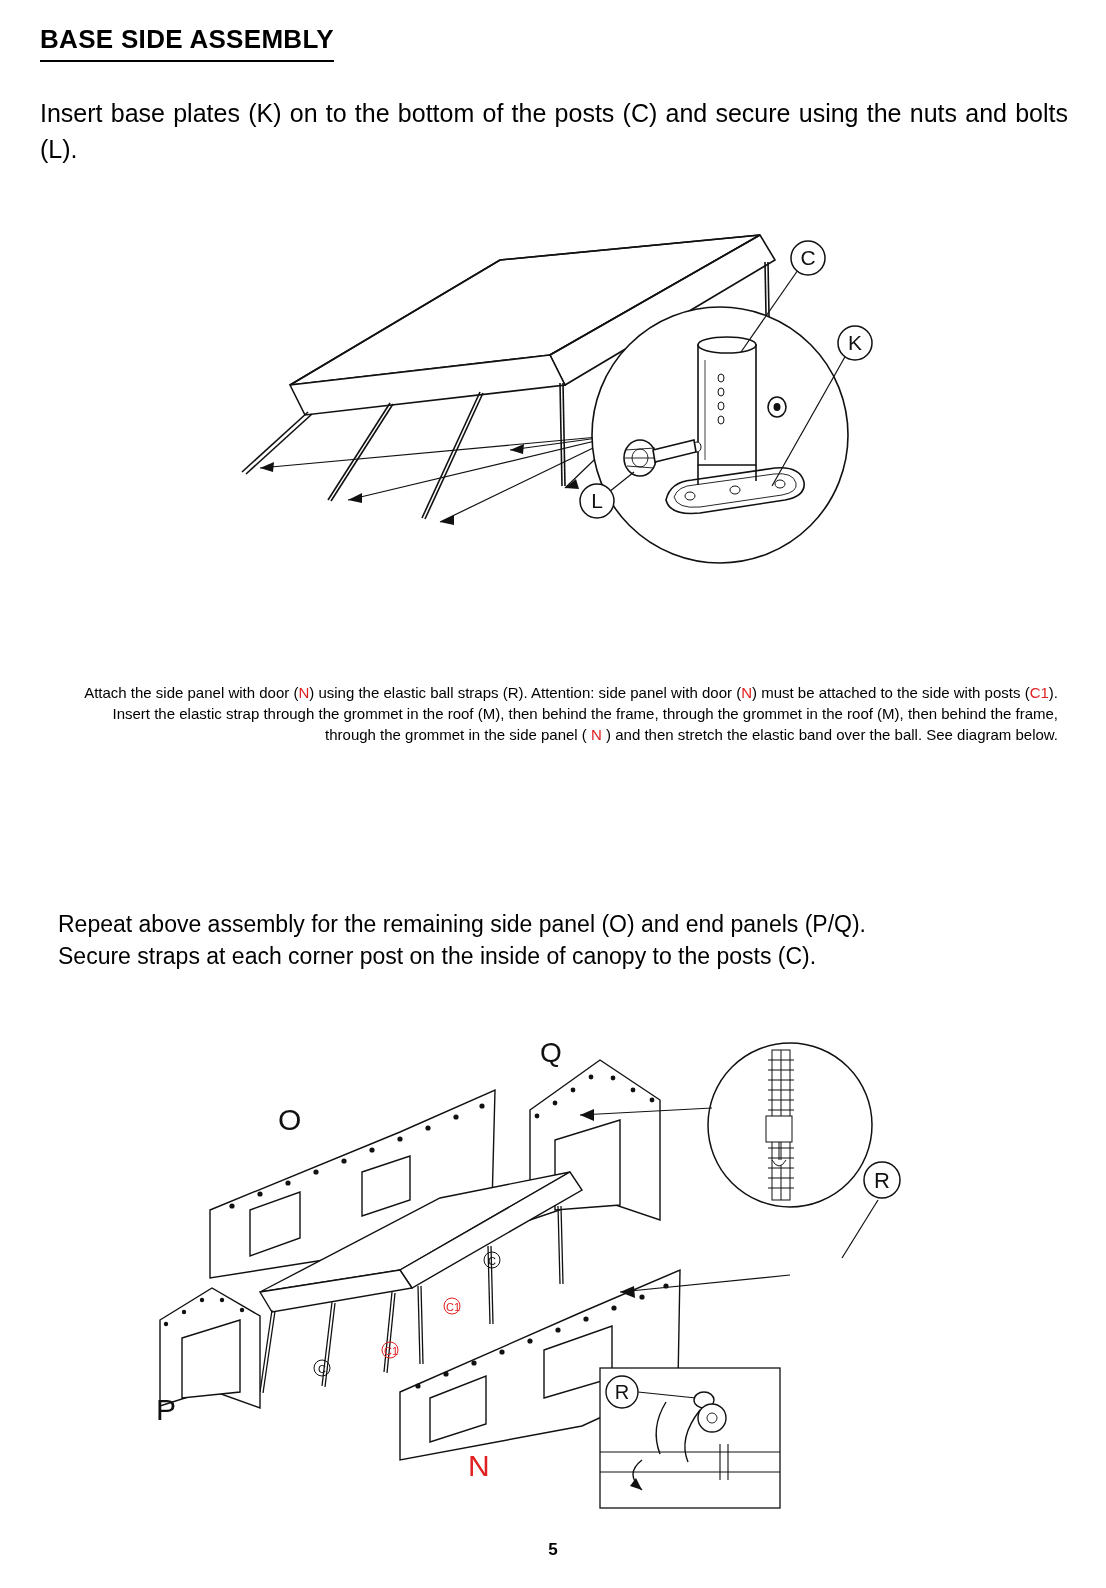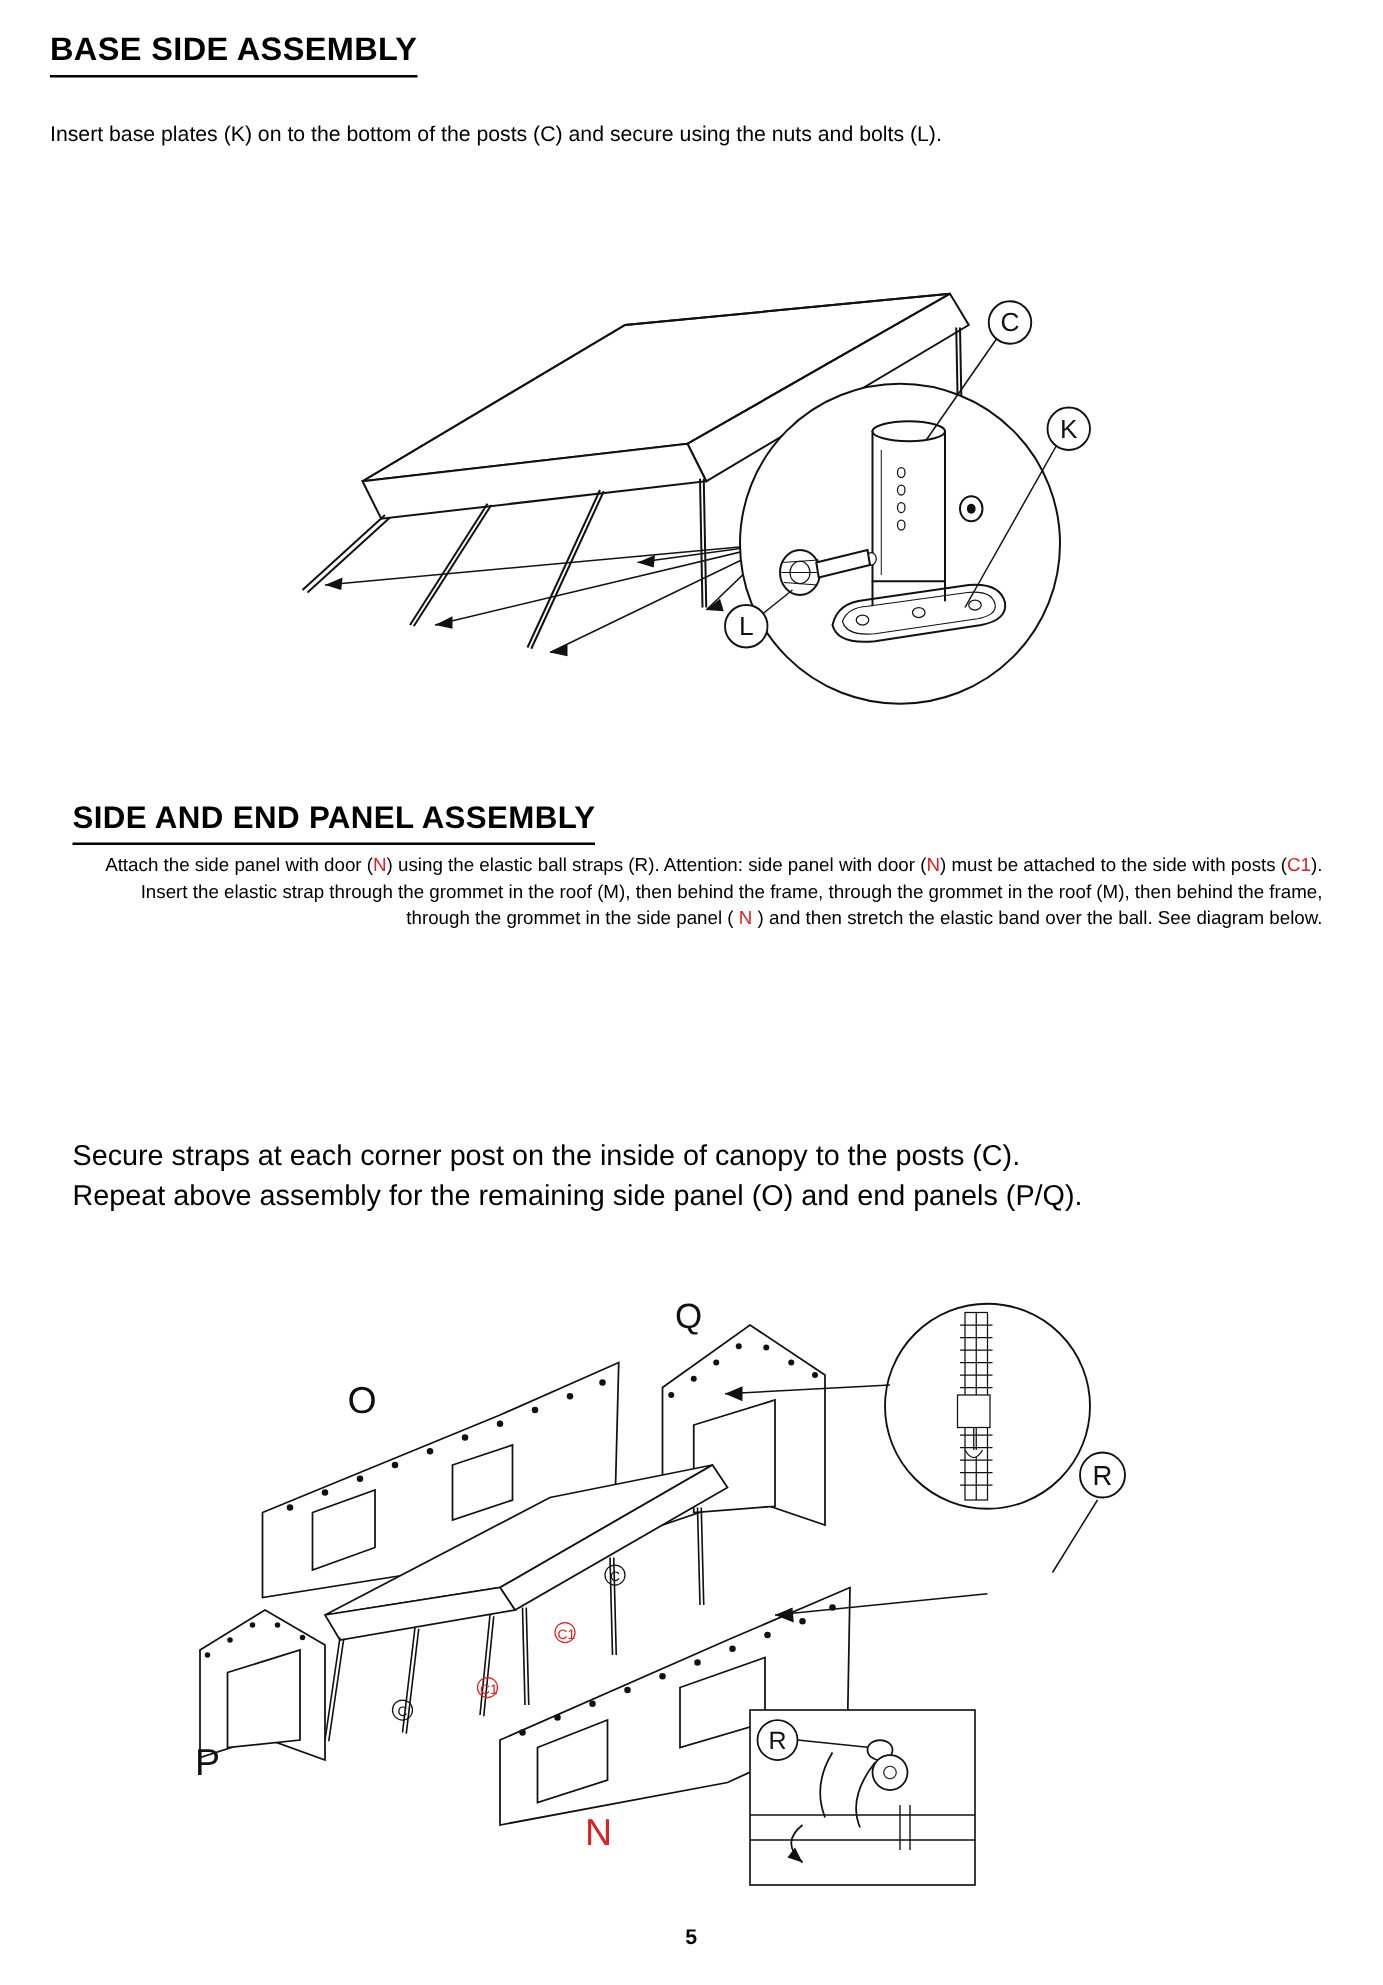--- a/index.html
+++ b/index.html
@@ -22,21 +22,21 @@
   }
   .h1 .underline{
     display:inline-block;
     border-bottom:2.5px solid #000;
     padding-bottom:5px;
   }
   #sec1-title{left:40px;top:24px;}
 
   .para{
     position:absolute;
-    font-size:17px;
+    font-size:25px;
     line-height:1.42;
     text-align:justify;
     color:#000;
   }
   #sec1-para{left:40px;top:96px;width:1028px;}
 
   #sec2-title{left:58px;top:640px;font-size:25px;}
 
   #sec2-para{left:58px;top:682px;width:1000px;font-size:15px;line-height:1.4;text-align:right;}
   #sec2-para2{left:58px;top:908px;width:1000px;font-size:23px;line-height:1.4;text-align:left;}
@@ -144,31 +144,28 @@
       <line x1="646" y1="155" x2="572" y2="286" stroke="#111" stroke-width="1.2"></line>
       <circle cx="655" cy="143" r="17" fill="#fff" stroke="#111" stroke-width="1.5"></circle>
       <text x="655" y="150" font-family="Liberation Sans, sans-serif" font-size="21" text-anchor="middle" fill="#111" stroke="none">K</text>
 
       <line x1="409" y1="292" x2="434" y2="272" stroke="#111" stroke-width="1.2"></line>
       <circle cx="397" cy="301" r="17" fill="#fff" stroke="#111" stroke-width="1.5"></circle>
       <text x="397" y="308" font-family="Liberation Sans, sans-serif" font-size="21" text-anchor="middle" fill="#111" stroke="none">L</text>
     </svg>
   </div>
 
-  <div class="h1" id="sec2-title">
-    <span class="underline">SIDE AND END PANEL ASSEMBLY</span>
-  </div>
 
   <div class="para" id="sec2-para">
     <span>Attach the side panel with door (</span><span class="red">N</span><span>) using the elastic ball straps (R). Attention: side panel with door (</span><span class="red">N</span><span>) must be attached to the side with posts (</span><span class="red">C1</span><span>). Insert the elastic strap through the grommet in the roof (M), then behind the frame, through the grommet in the roof (M), then behind the frame, through the grommet in the side panel ( </span><span class="red">N</span><span> ) and then stretch the elastic band over the ball. See diagram below.</span>
   </div>
 
   <div class="para" id="sec2-para2">
+    <div>Repeat above assembly for the remaining side panel (O) and end panels (P/Q).</div>
     <div>Secure straps at each corner post on the inside of canopy to the posts (C).</div>
-    <div>Repeat above assembly for the remaining side panel (O) and end panels (P/Q).</div>
   </div>
 
   <div id="fig2">
     <svg width="920" height="500" viewBox="0 0 920 500" fill="none" stroke="#111" stroke-width="1.4">
 
       <polygon points="110,190 300,112 395,70 392,185 300,228 110,258" fill="#fff" stroke="#111"></polygon>
       <polygon points="150,190 200,172 200,218 150,236" fill="#fff" stroke="#111"></polygon>
       <polygon points="262,152 310,136 310,180 262,196" fill="#fff" stroke="#111"></polygon>
       <g fill="#111" stroke="none">
         <circle cx="132" cy="186" r="2.6"></circle>

